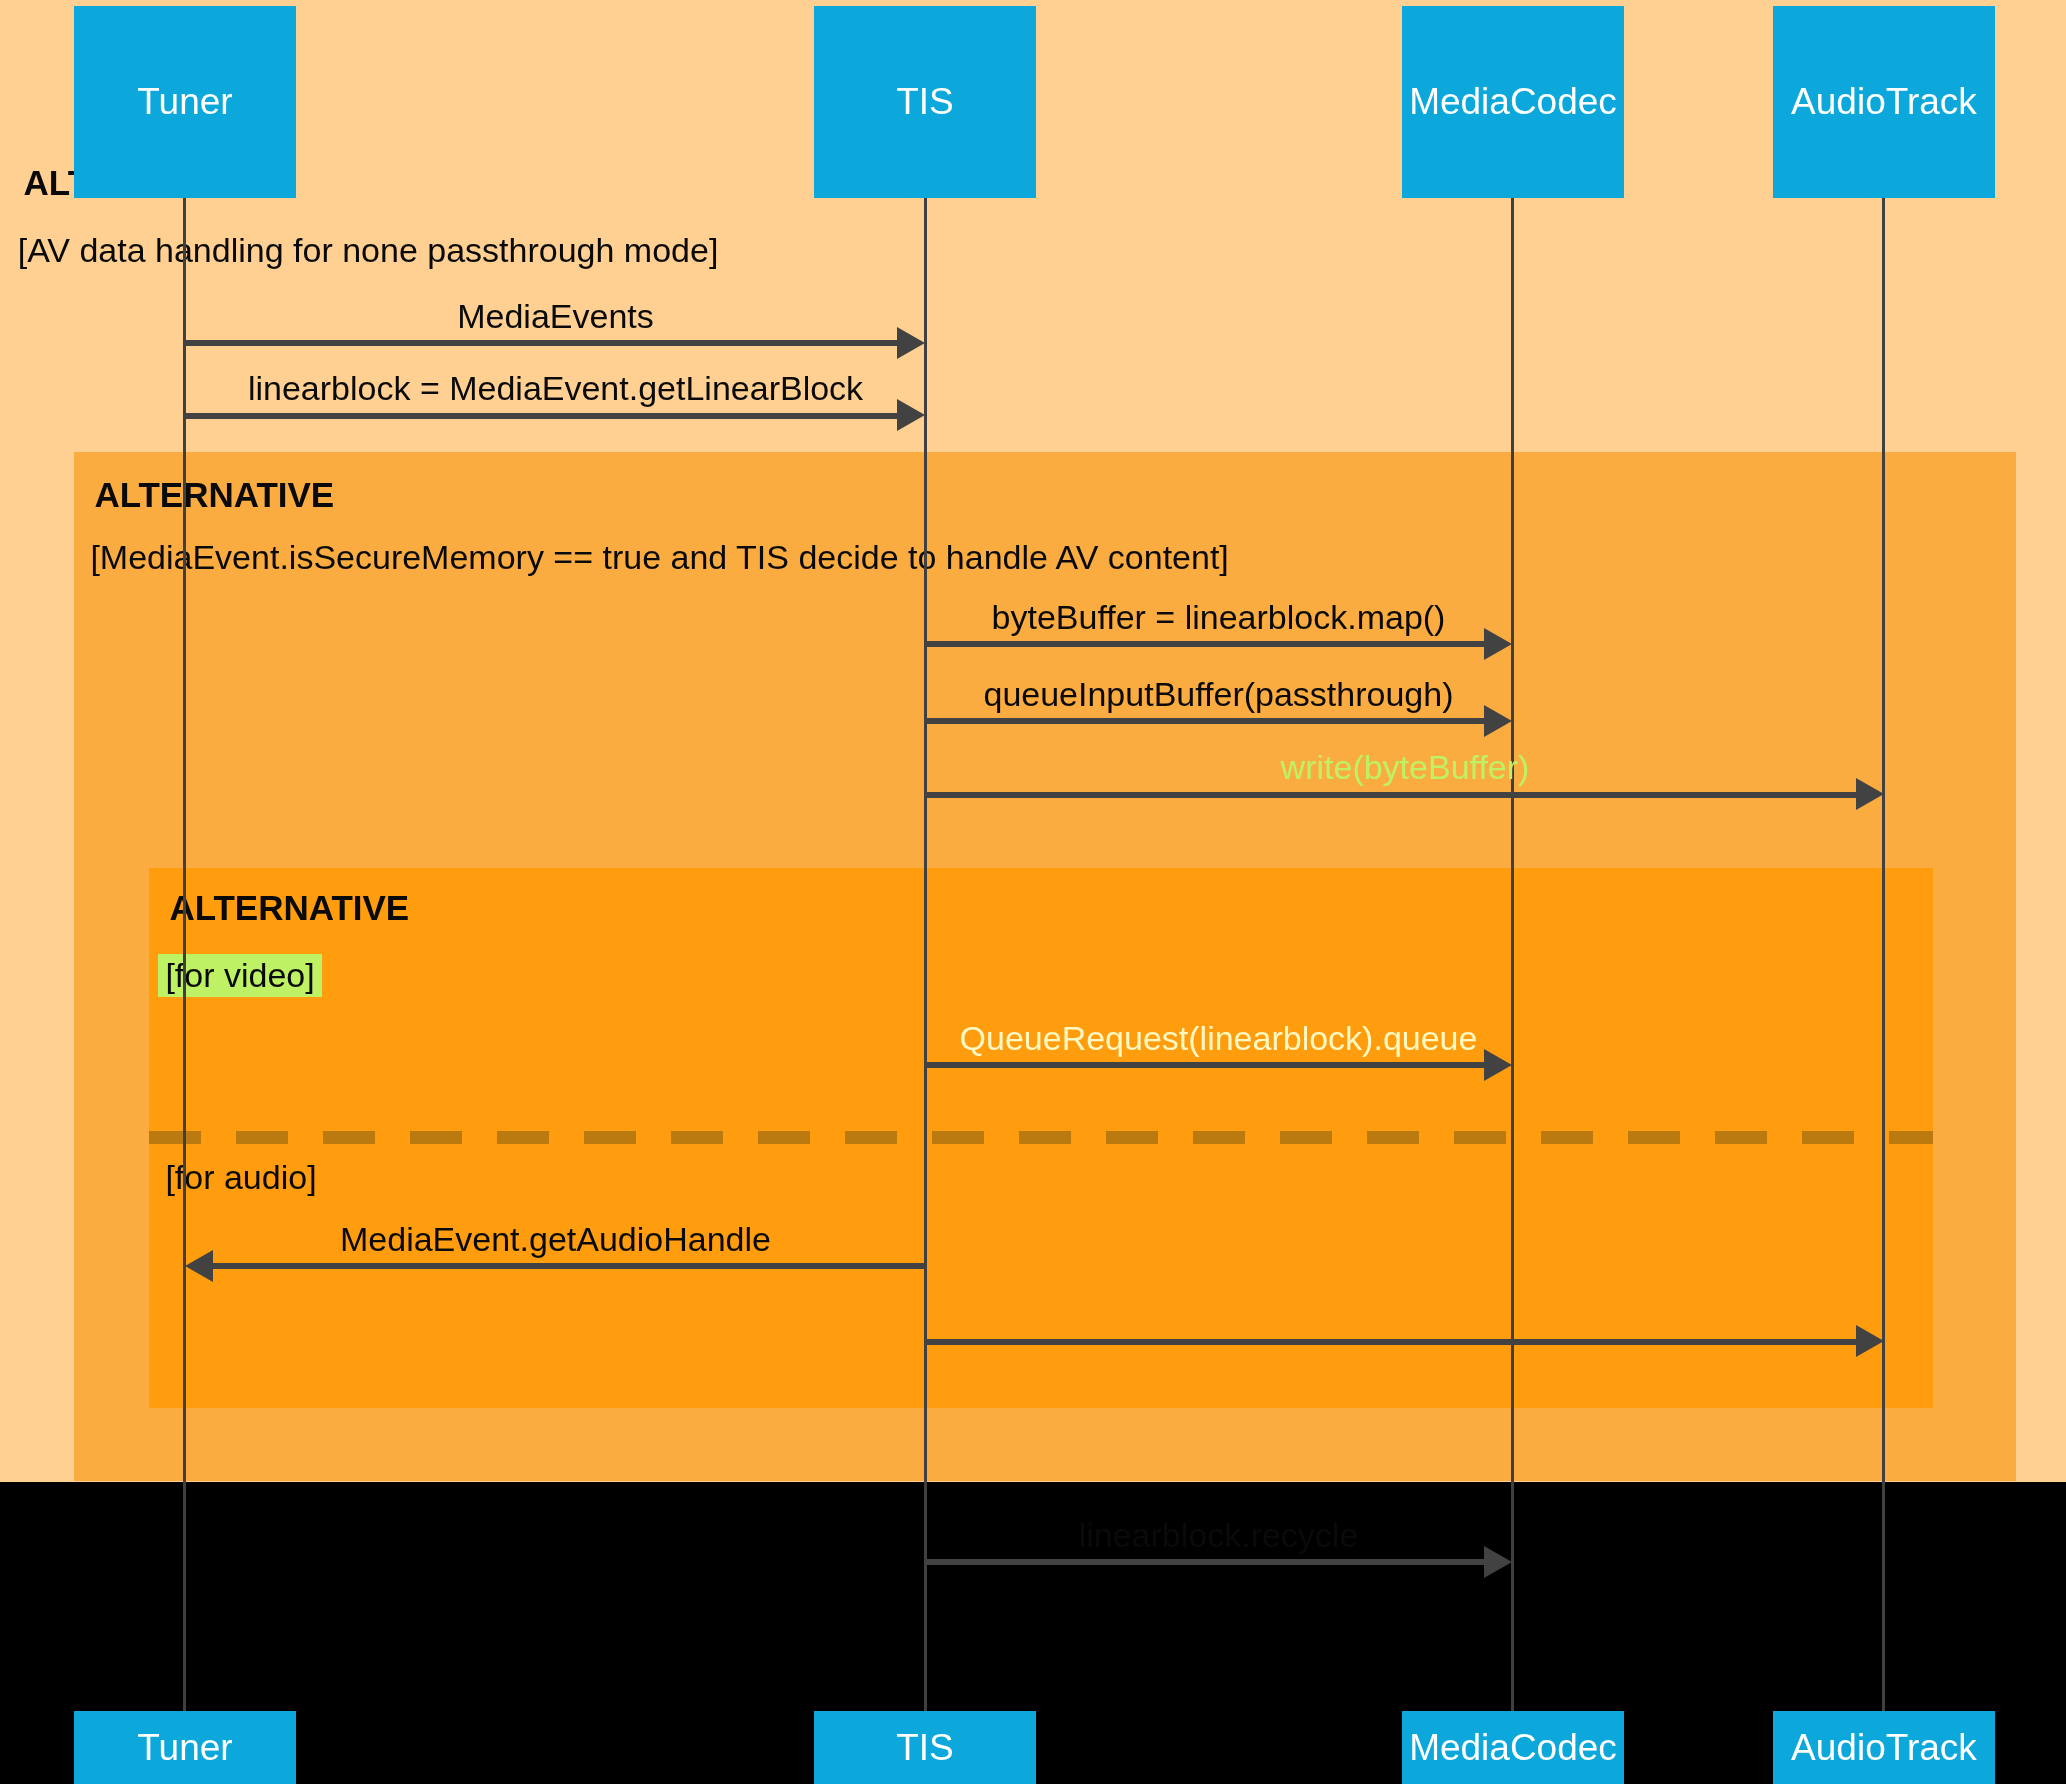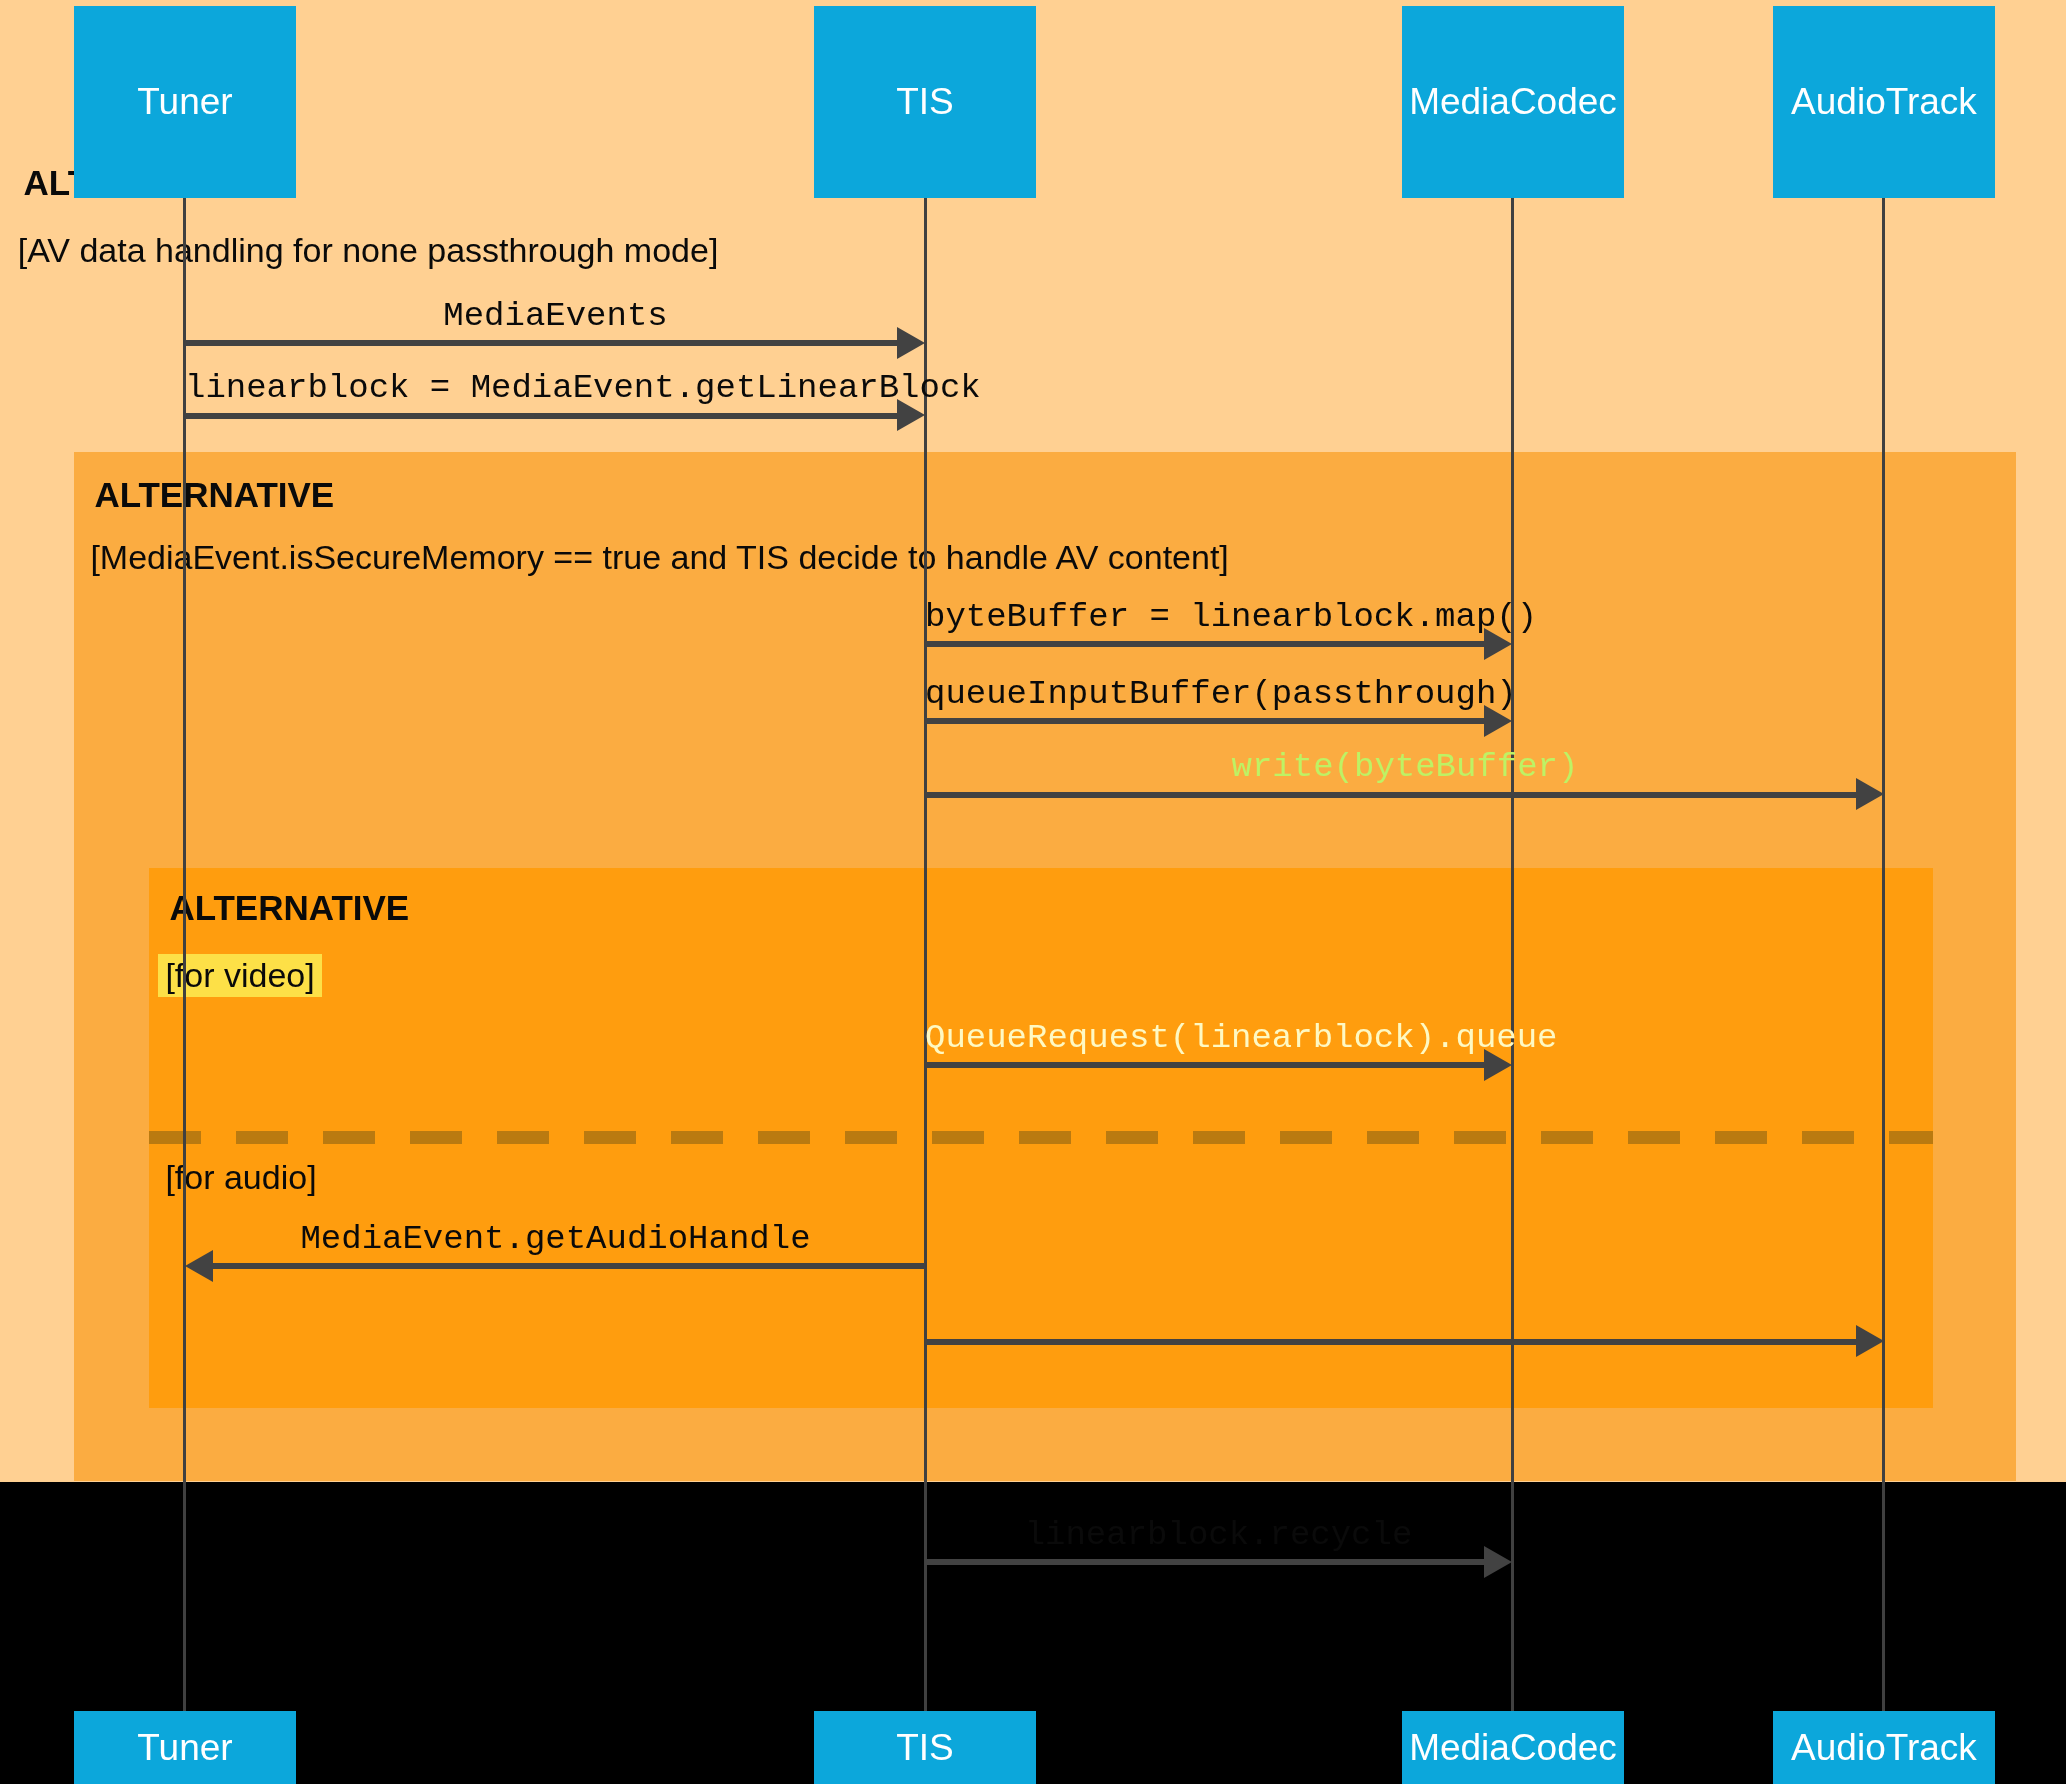--- a/index.html
+++ b/index.html
@@ -41,42 +41,41 @@
   .lifeline{position:absolute;}
   .msg-line{position:absolute;}
   .msg-head{position:absolute;width:0;height:0;}
   .msg-label{
     position:absolute;
     text-align:center;
     font-size:34px;
     line-height:41px;
     color:#0a0a0a;
     white-space:nowrap;
-    font-family:Liberation Mono, monospace;
   }
 </style>
 </head>
 <body>
 
 <div id="canvas">
 
   <div class="frame" style="left: 0px; width: 2066px; height: 1482px; background-color: rgb(255, 208, 146);"></div>
 
   <div class="frame" style="left: 74px; top: 452px; width: 1942px; height: 1029px; background-color: rgb(251, 172, 65);"></div>
 
   <div class="frame" style="left: 149px; top: 868px; width: 1784px; height: 540px; background-color: rgb(255, 157, 14);"></div>
 
   <div class="frame-label" style="left: 16.2px; top: 161px; background-color: rgb(255, 208, 146);">ALTERNATIVE</div>
   <div class="frame-cond" style="left: 10.3px; top: 229px; background-color: rgb(255, 208, 146);">[AV data handling for none passthrough mode]</div>
 
   <div class="frame-label" style="left: 87px; top: 473px; background-color: rgb(251, 172, 65);">ALTERNATIVE</div>
   <div class="frame-cond" style="left: 83px; top: 536px; background-color: rgb(251, 172, 65);">[MediaEvent.isSecureMemory == true and TIS decide to handle AV content]</div>
 
   <div class="frame-label" style="left: 162px; top: 886px; background-color: rgb(255, 157, 14);">ALTERNATIVE</div>
-  <div class="frame-cond" style="left: 158px; top: 954px; background-color: #fde047;">[for video]</div>
+  <div class="frame-cond" style="left: 158px; top: 954px; background-color: #bef264;">[for video]</div>
 
   <div class="divider" style="left: 149px; top: 1131px; width: 1784px; height: 13.3px; color: rgb(186, 122, 16);"></div>
 
   <div class="frame-cond" style="left: 158px; top: 1156px; background-color: rgb(255, 157, 14);">[for audio]</div>
 
 <div class="lifeline" style="left: 183px; top: 198px; width: 3px; height: 1513px; background-color: rgb(64, 64, 64);"></div>
     <div class="pbox" style="left: 74px; top: 5.9px; width: 222px; height: 192px; background-color: rgb(12, 167, 219); color: rgb(255, 255, 255);">Tuner</div>
     <div class="pbox" style="left: 74px; top: 1711px; width: 222px; height: 74px; background-color: rgb(12, 167, 219); color: rgb(255, 255, 255);">Tuner</div>
     <div class="lifeline" style="left: 924px; top: 198px; width: 3px; height: 1513px; background-color: rgb(64, 64, 64);"></div>
     <div class="pbox" style="left: 814px; top: 5.9px; width: 222px; height: 192px; background-color: rgb(12, 167, 219); color: rgb(255, 255, 255);">TIS</div>

